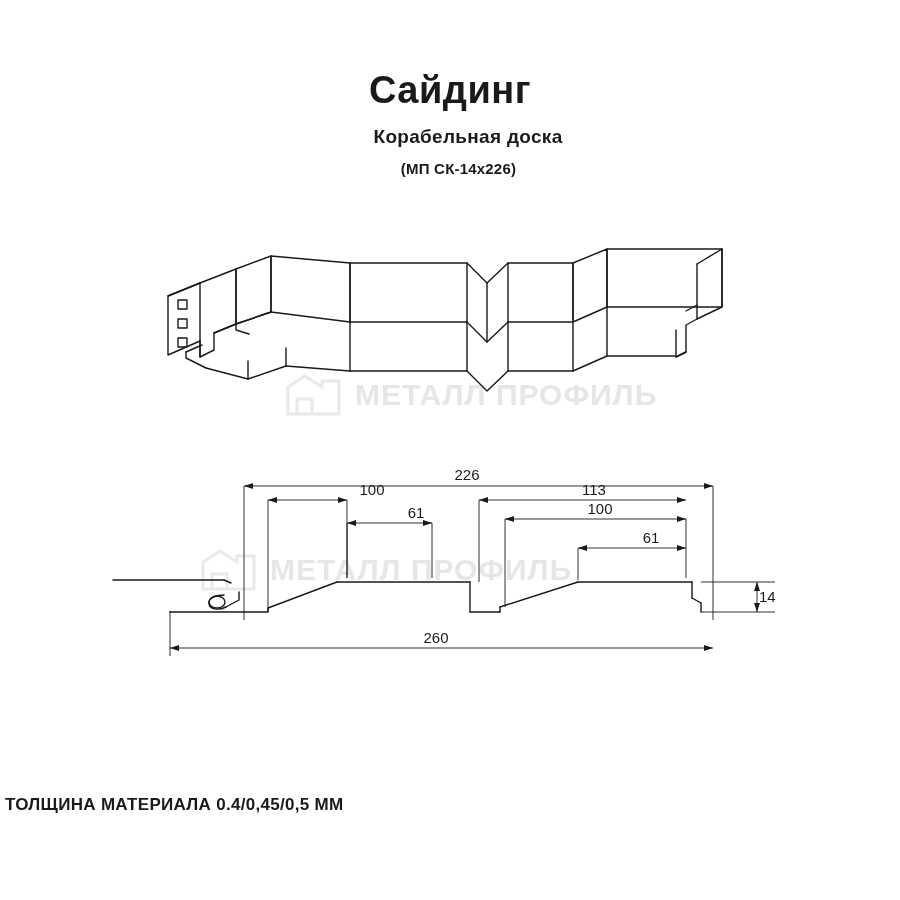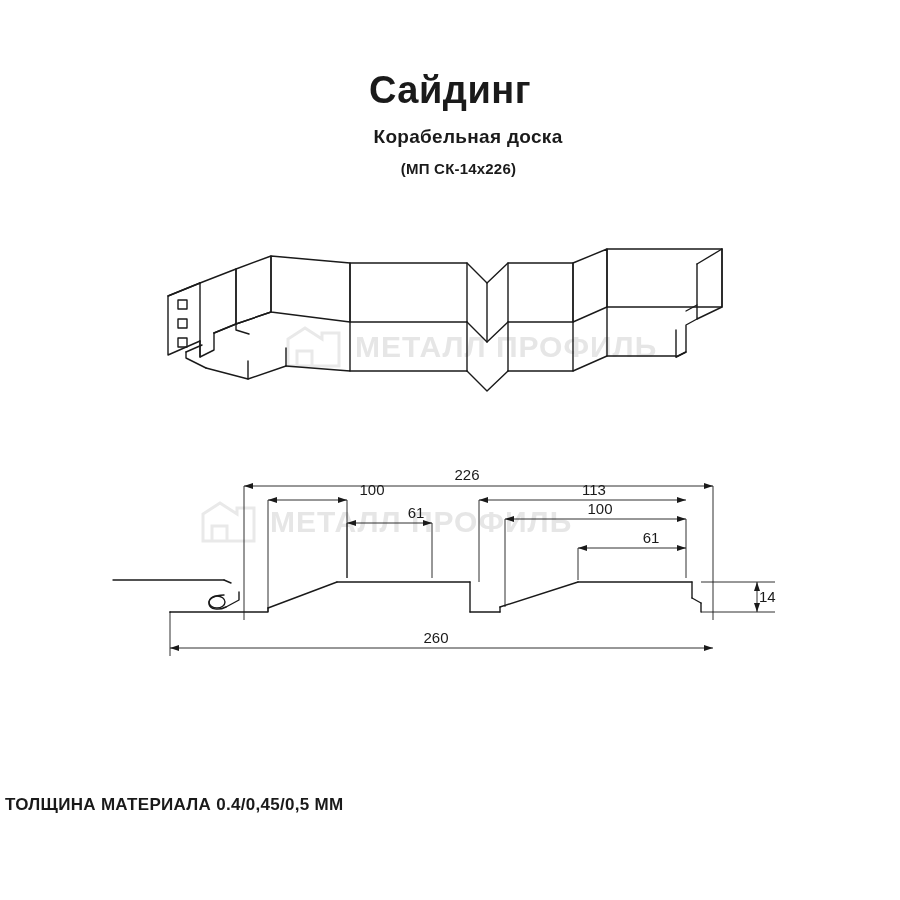--- a/index.html
+++ b/index.html
@@ -57,20 +57,21 @@
     color: #e9e9e9;
     font-weight: bold;
     font-size: 30px;
     letter-spacing: 1px;
     white-space: nowrap;
     display: flex;
     align-items: center;
     gap: 12px;
     pointer-events: none;
     user-select: none;
+    margin-top: 48px;
   }
   .wm .wm-text { color: #e6e6e6; }
   .wm-1 { top: 325px; left: 285px; }
   .wm-2 { top: 500px; left: 200px; }
 
   
   .drawing {
     position: absolute;
     left: 0;
     top: 0;

